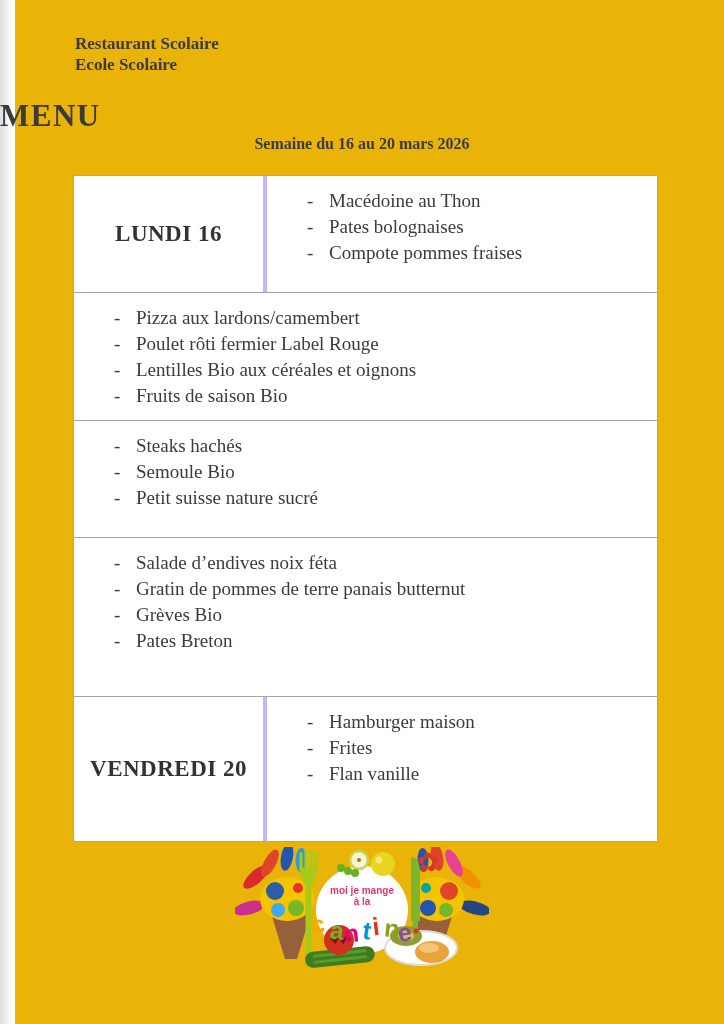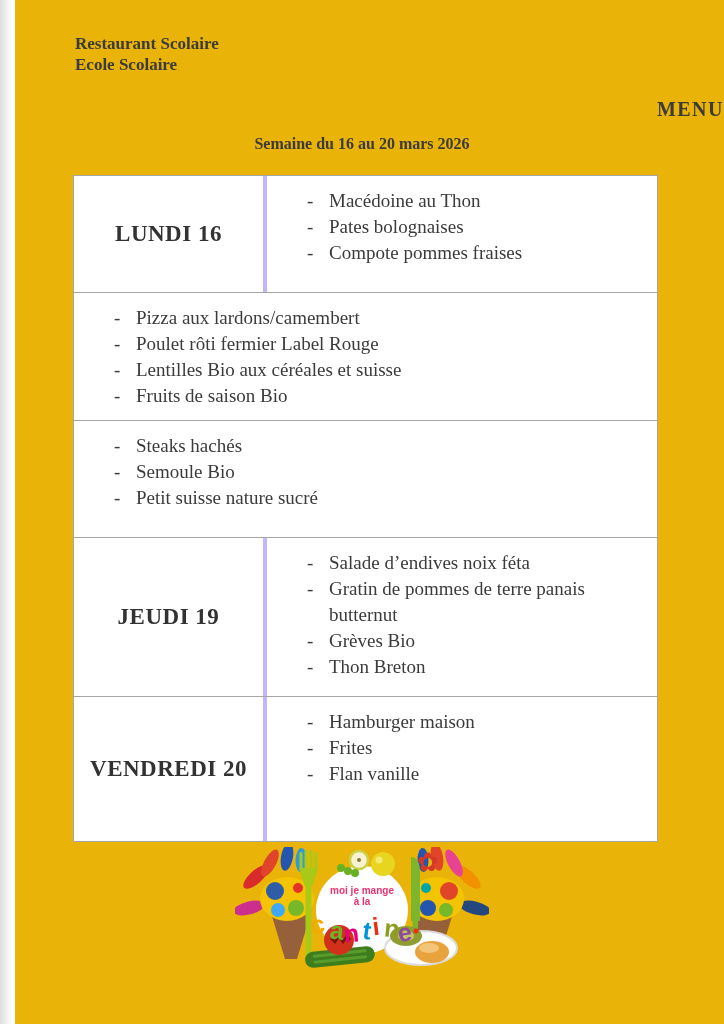--- a/index.html
+++ b/index.html
@@ -28,22 +28,22 @@
     top: 33px;
     font-weight: bold;
     font-size: 17px;
     line-height: 21px;
     color: #3b3b3b;
   }
   .doc-title {
     position: absolute;
     top: 98px;
     left: 0; right: 0;
-    text-align: right;
-    font-size: 20px;
+    text-align: left;
+    font-size: 31px;
     font-weight: bold;
     letter-spacing: 1.5px;
     color: #3b3b3b;
   }
   .doc-subtitle {
     position: absolute;
     top: 135px;
     left: 0; right: 0;
     text-align: center;
     font-size: 16px;
@@ -142,21 +142,21 @@
         <div class="menu-item">
           <span class="dash">-</span>
           <span class="item-text">Pizza aux lardons/camembert</span>
         </div>
         <div class="menu-item">
           <span class="dash">-</span>
           <span class="item-text">Poulet rôti fermier Label Rouge</span>
         </div>
         <div class="menu-item">
           <span class="dash">-</span>
-          <span class="item-text">Lentilles Bio aux céréales et suisse</span>
+          <span class="item-text">Lentilles Bio aux céréales et oignons</span>
         </div>
         <div class="menu-item">
           <span class="dash">-</span>
           <span class="item-text">Fruits de saison Bio</span>
         </div>
       </div>
     </div>
 
     <div class="row h118">
       <div class="items-cell">
@@ -169,39 +169,36 @@
           <span class="item-text">Semoule Bio</span>
         </div>
         <div class="menu-item">
           <span class="dash">-</span>
           <span class="item-text">Petit suisse nature sucré</span>
         </div>
       </div>
     </div>
 
     <div class="row h160">
-      <div class="day-cell">
-        <span class="day-label">JEUDI 19</span>
-      </div>
       <div class="items-cell">
         <div class="menu-item">
           <span class="dash">-</span>
           <span class="item-text">Salade d’endives noix féta</span>
         </div>
         <div class="menu-item">
           <span class="dash">-</span>
           <span class="item-text">Gratin de pommes de terre panais butternut</span>
         </div>
         <div class="menu-item">
           <span class="dash">-</span>
           <span class="item-text">Grèves Bio</span>
         </div>
         <div class="menu-item">
           <span class="dash">-</span>
-          <span class="item-text">Thon Breton</span>
+          <span class="item-text">Pates Breton</span>
         </div>
       </div>
     </div>
 
     <div class="row h145">
       <div class="day-cell">
         <span class="day-label">VENDREDI 20</span>
       </div>
       <div class="items-cell">
         <div class="menu-item">

